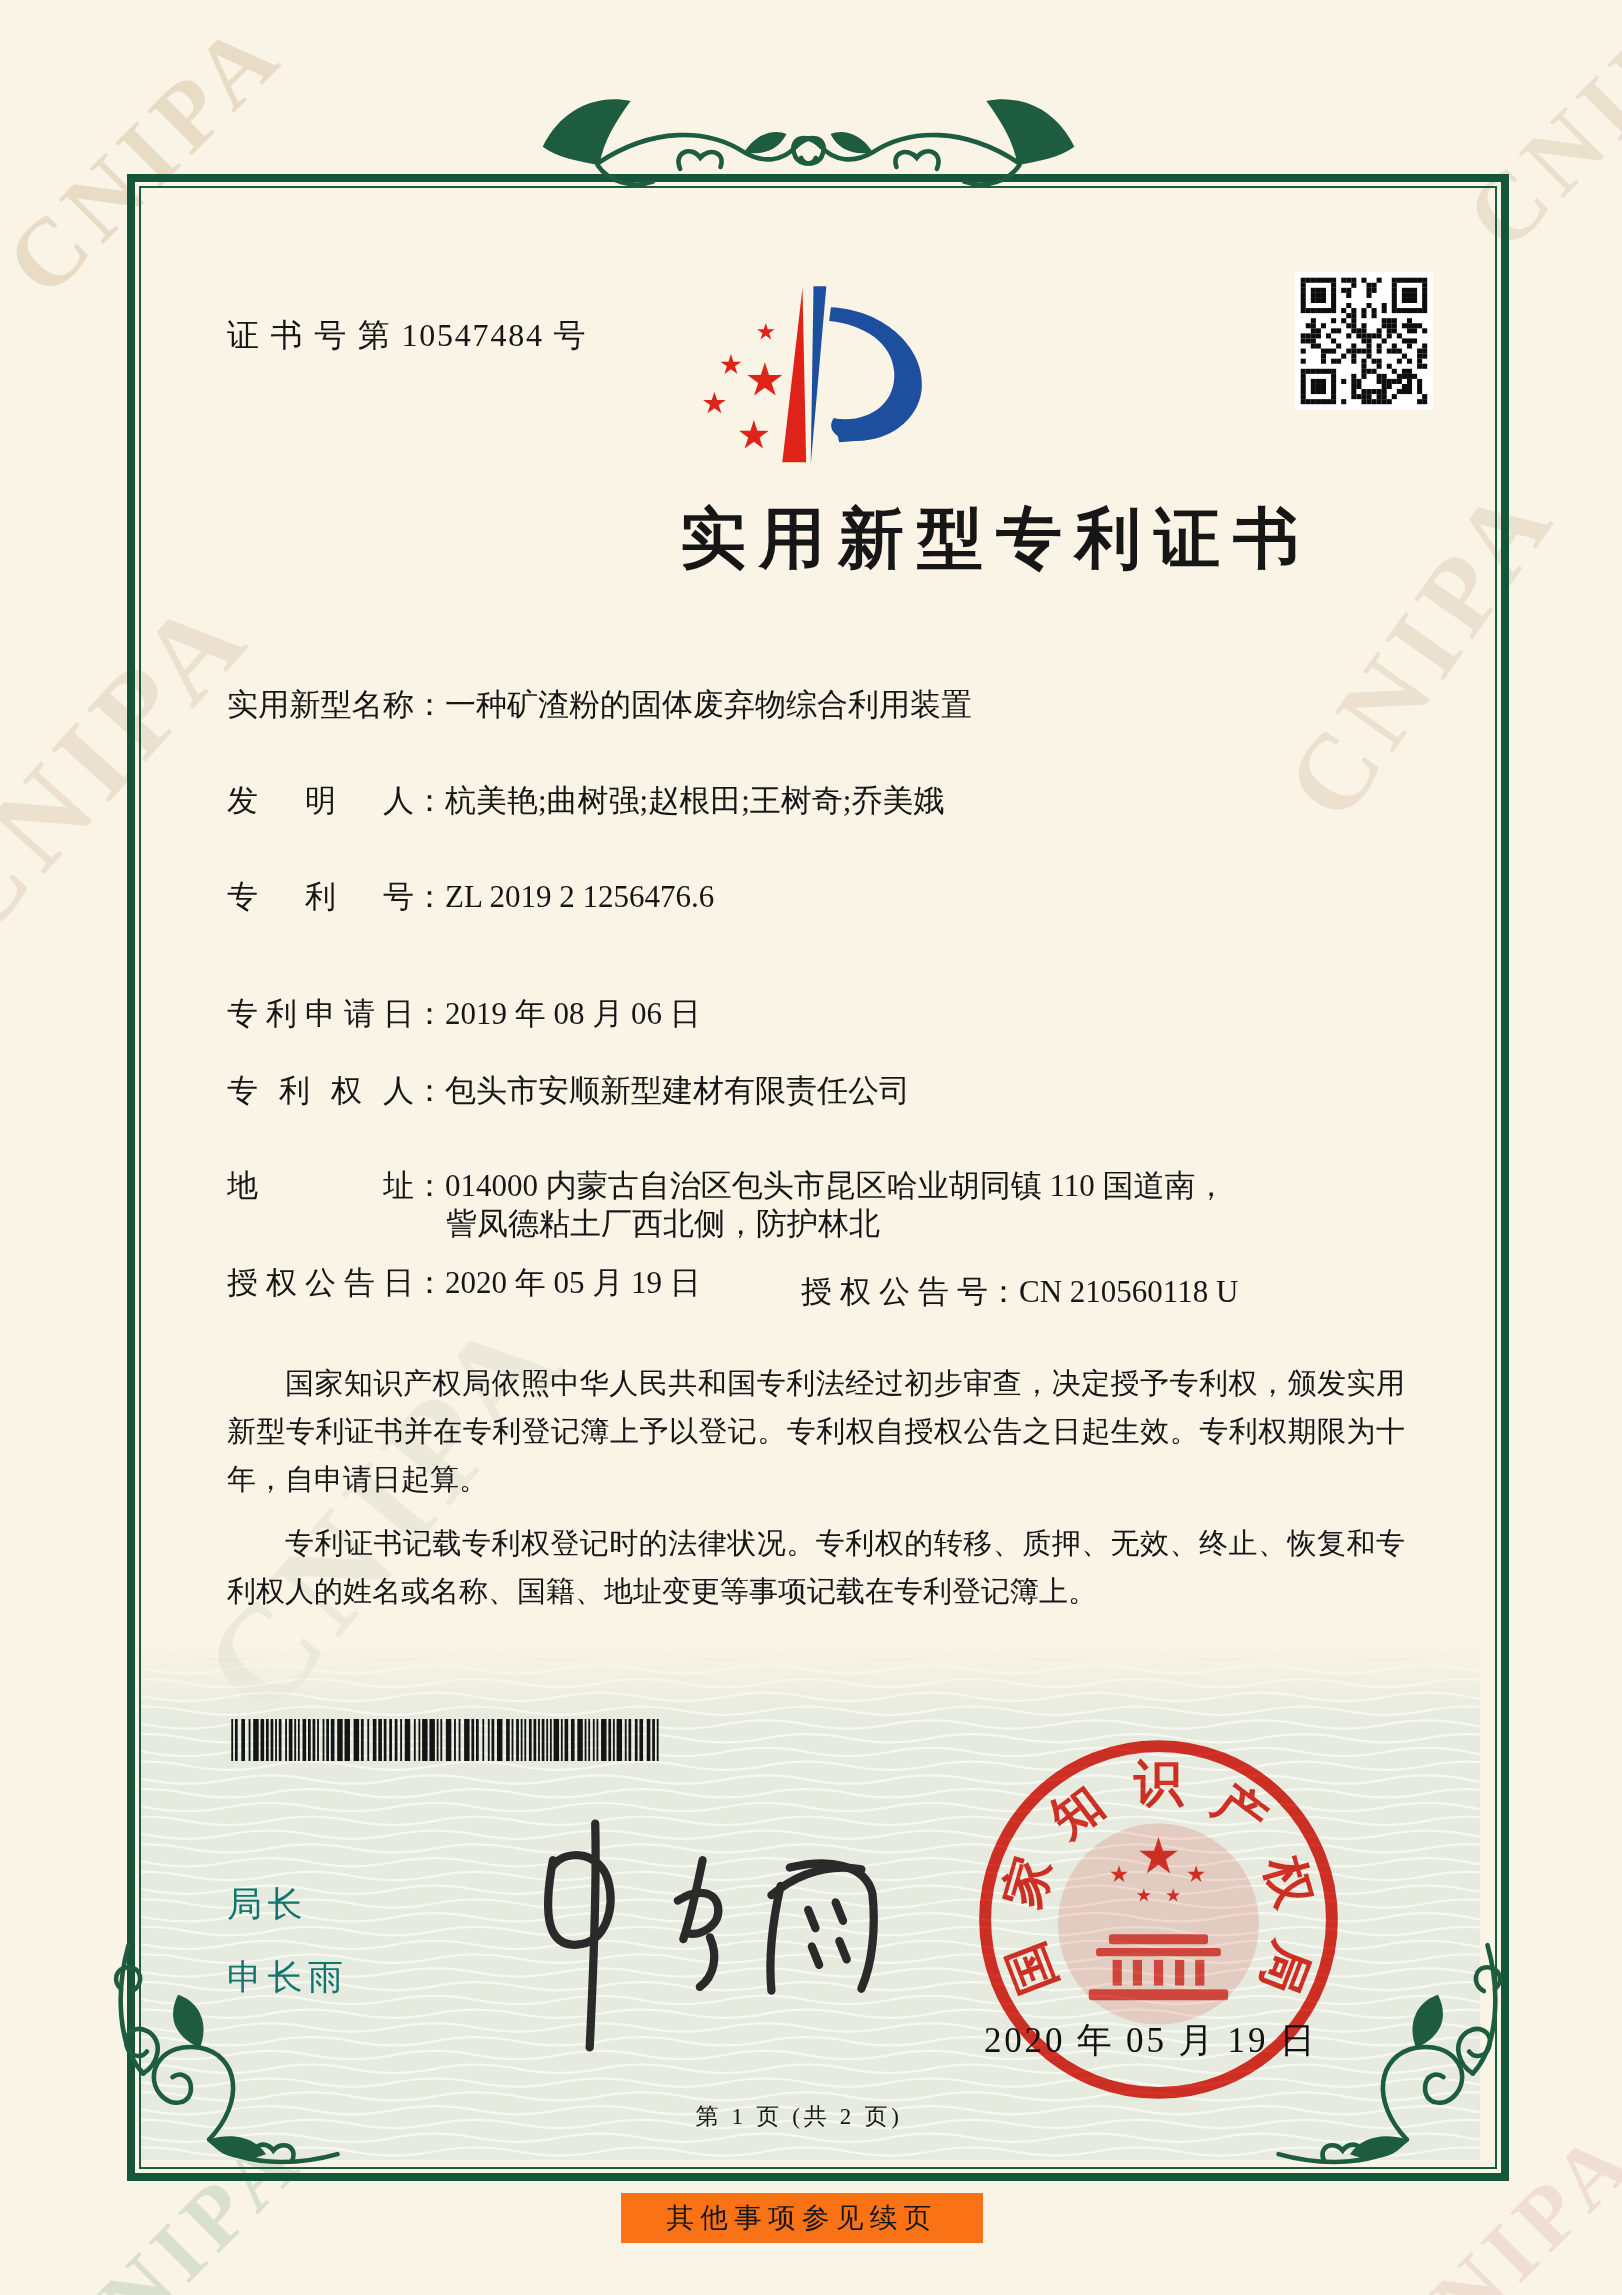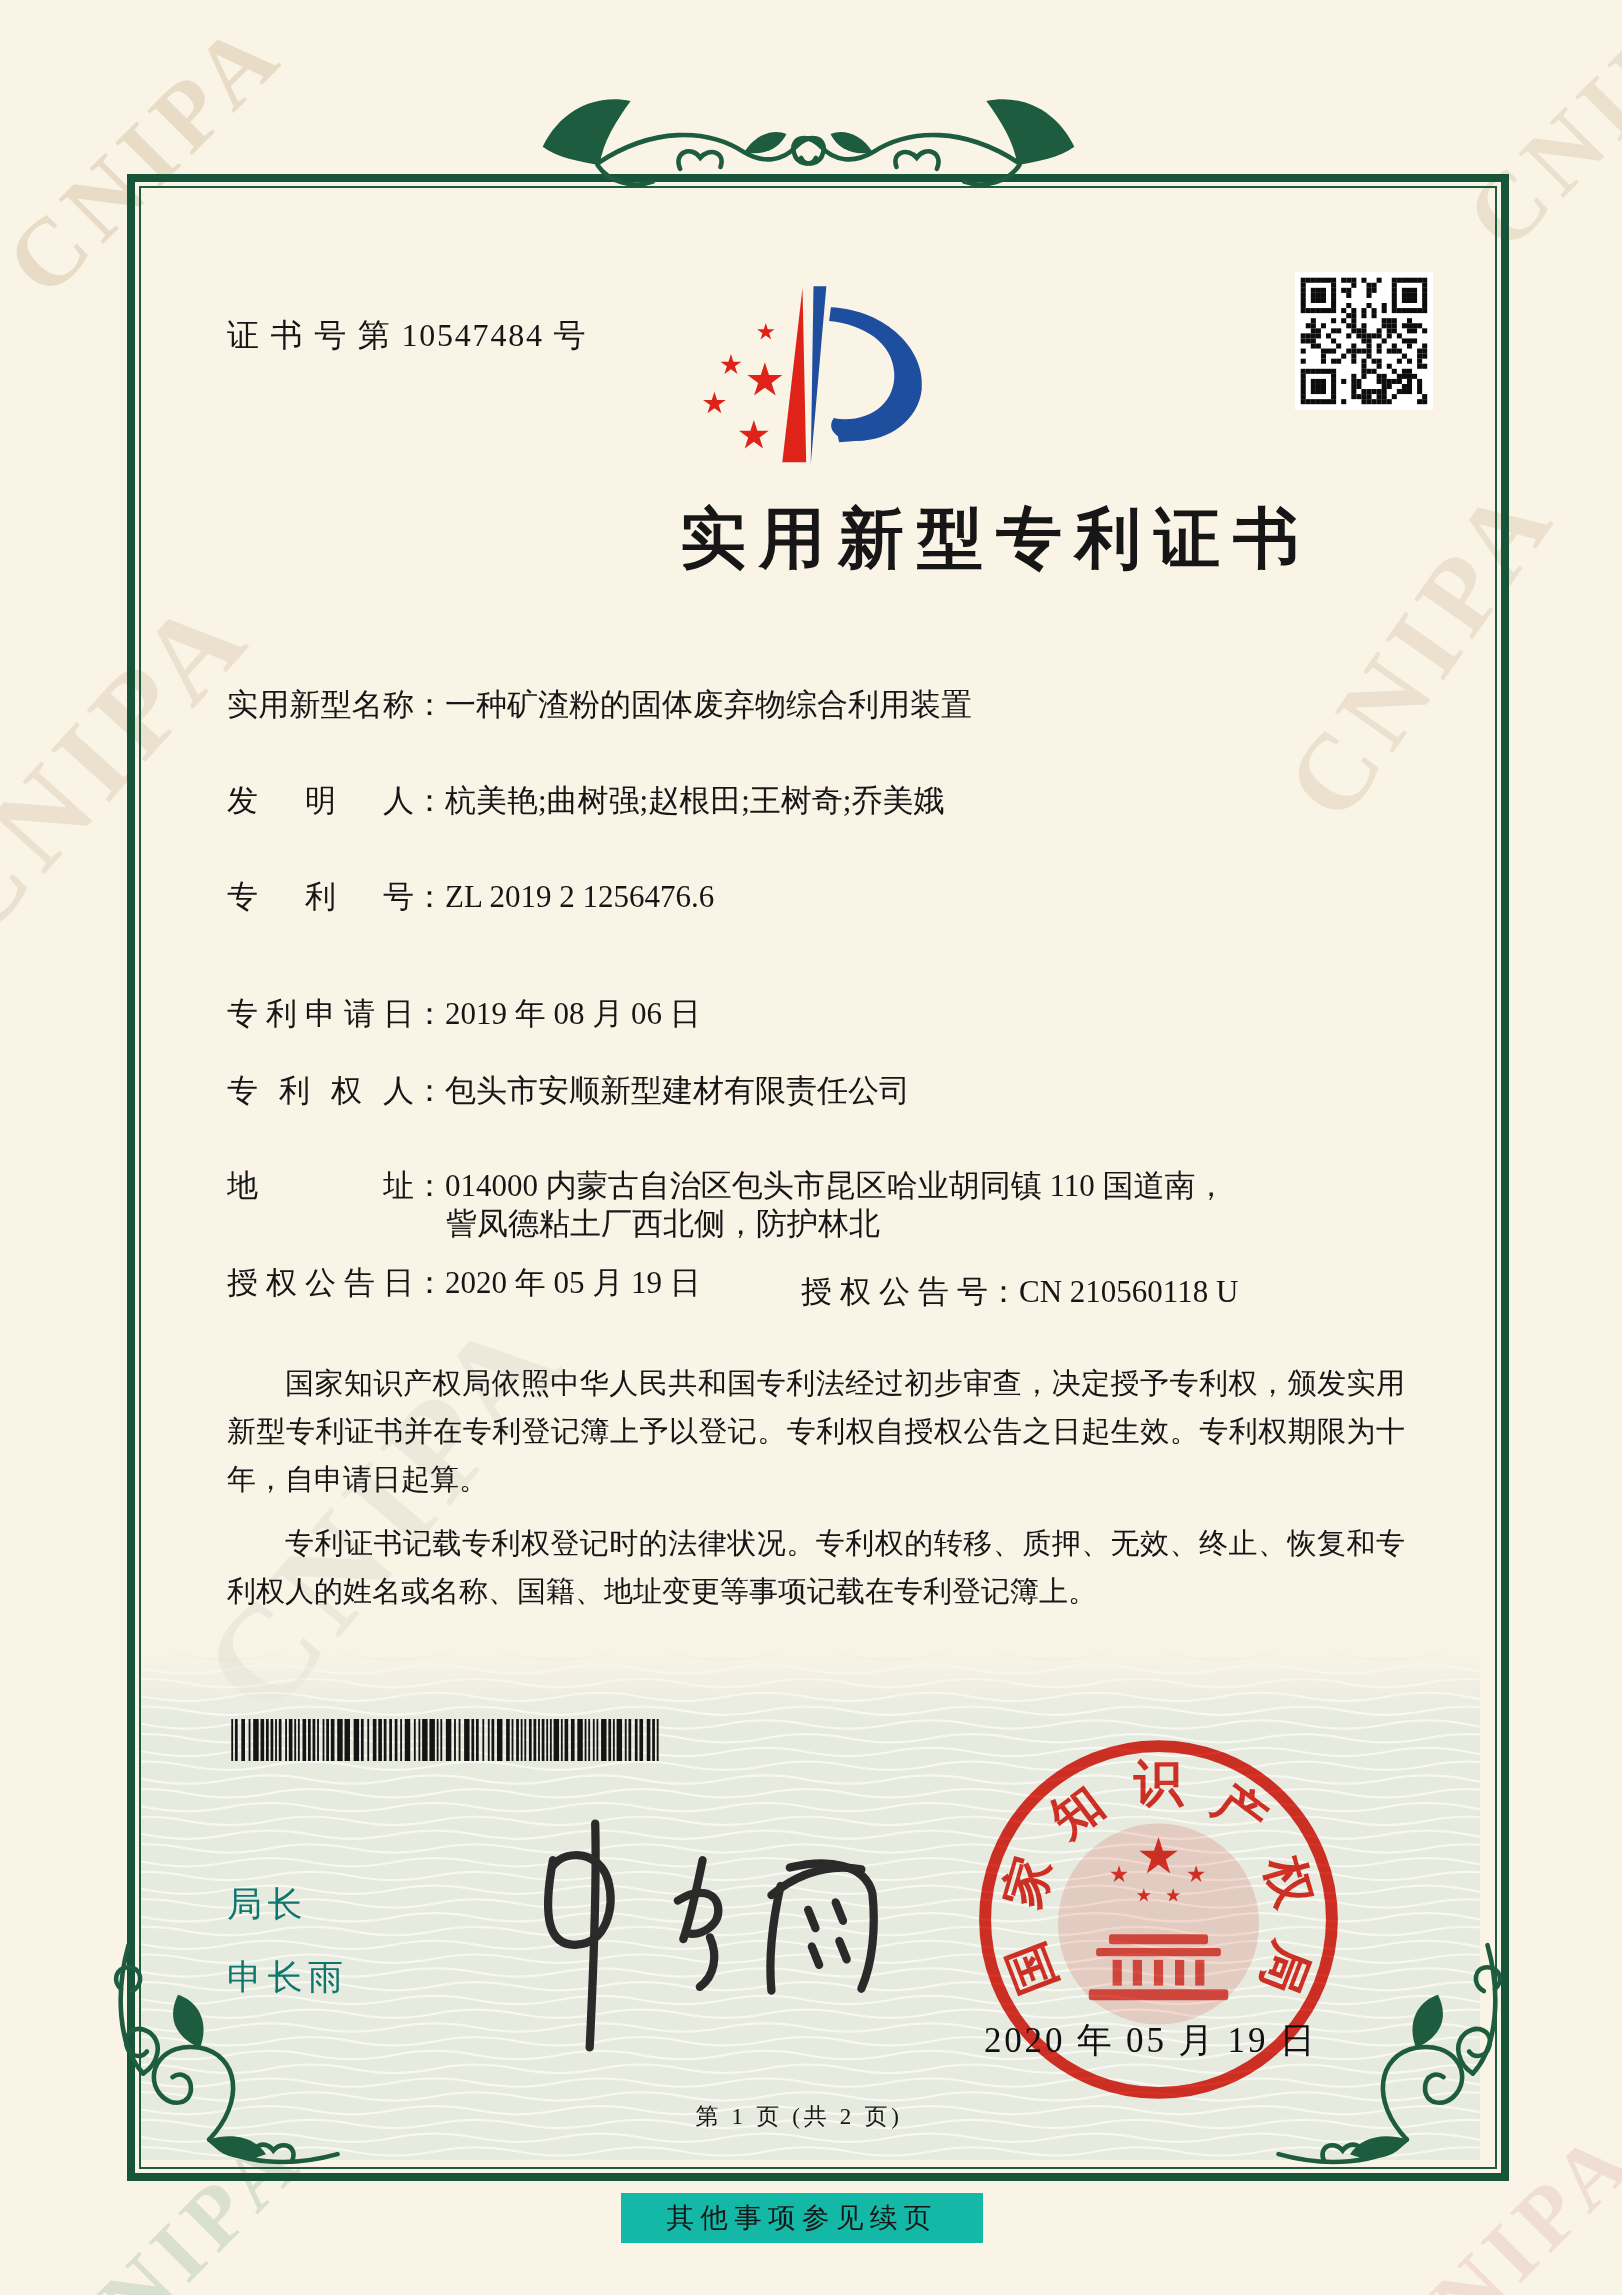--- a/index.html
+++ b/index.html
@@ -37,21 +37,21 @@
   .director{position:absolute;left:227px;z-index:3;
             font-family:"Liberation Sans","DejaVu Sans",sans-serif;
             font-size:35px;font-weight:500;letter-spacing:5.5px;color:#0f766e;}
   .sig{position:absolute;left:496px;top:1807px;width:404px;height:257px;z-index:4;}
   .seal{position:absolute;left:975px;top:1736px;width:367px;height:367px;z-index:4;
         opacity:.93;mix-blend-mode:multiply;}
   .seal-date{position:absolute;left:984px;top:2017px;font-size:35px;letter-spacing:2.8px;
              color:#101010;z-index:6;white-space:nowrap;}
   .page-info{position:absolute;left:0;top:2101px;width:1598px;text-align:center;
              font-size:23px;letter-spacing:3.7px;z-index:3;}
-  .cont-note{position:absolute;left:621px;top:2193px;width:362px;height:50px;background:#14b8a6;
+  .cont-note{position:absolute;left:621px;top:2193px;width:362px;height:50px;background:#f97316;
              z-index:2;text-align:center;font-size:27.5px;letter-spacing:6.4px;line-height:50px;}
   .ornament{position:absolute;z-index:3;pointer-events:none;}
   .corner-bl{transform:scaleX(-1);}
 </style>
 </head>
 <body>
 
 <div class="page">
 
   <div class="wm" style="left:-27.5px;top:101px;font-size:96px;color:#cbb795;opacity:.38;transform:rotate(-45deg);">CNIPA</div>

